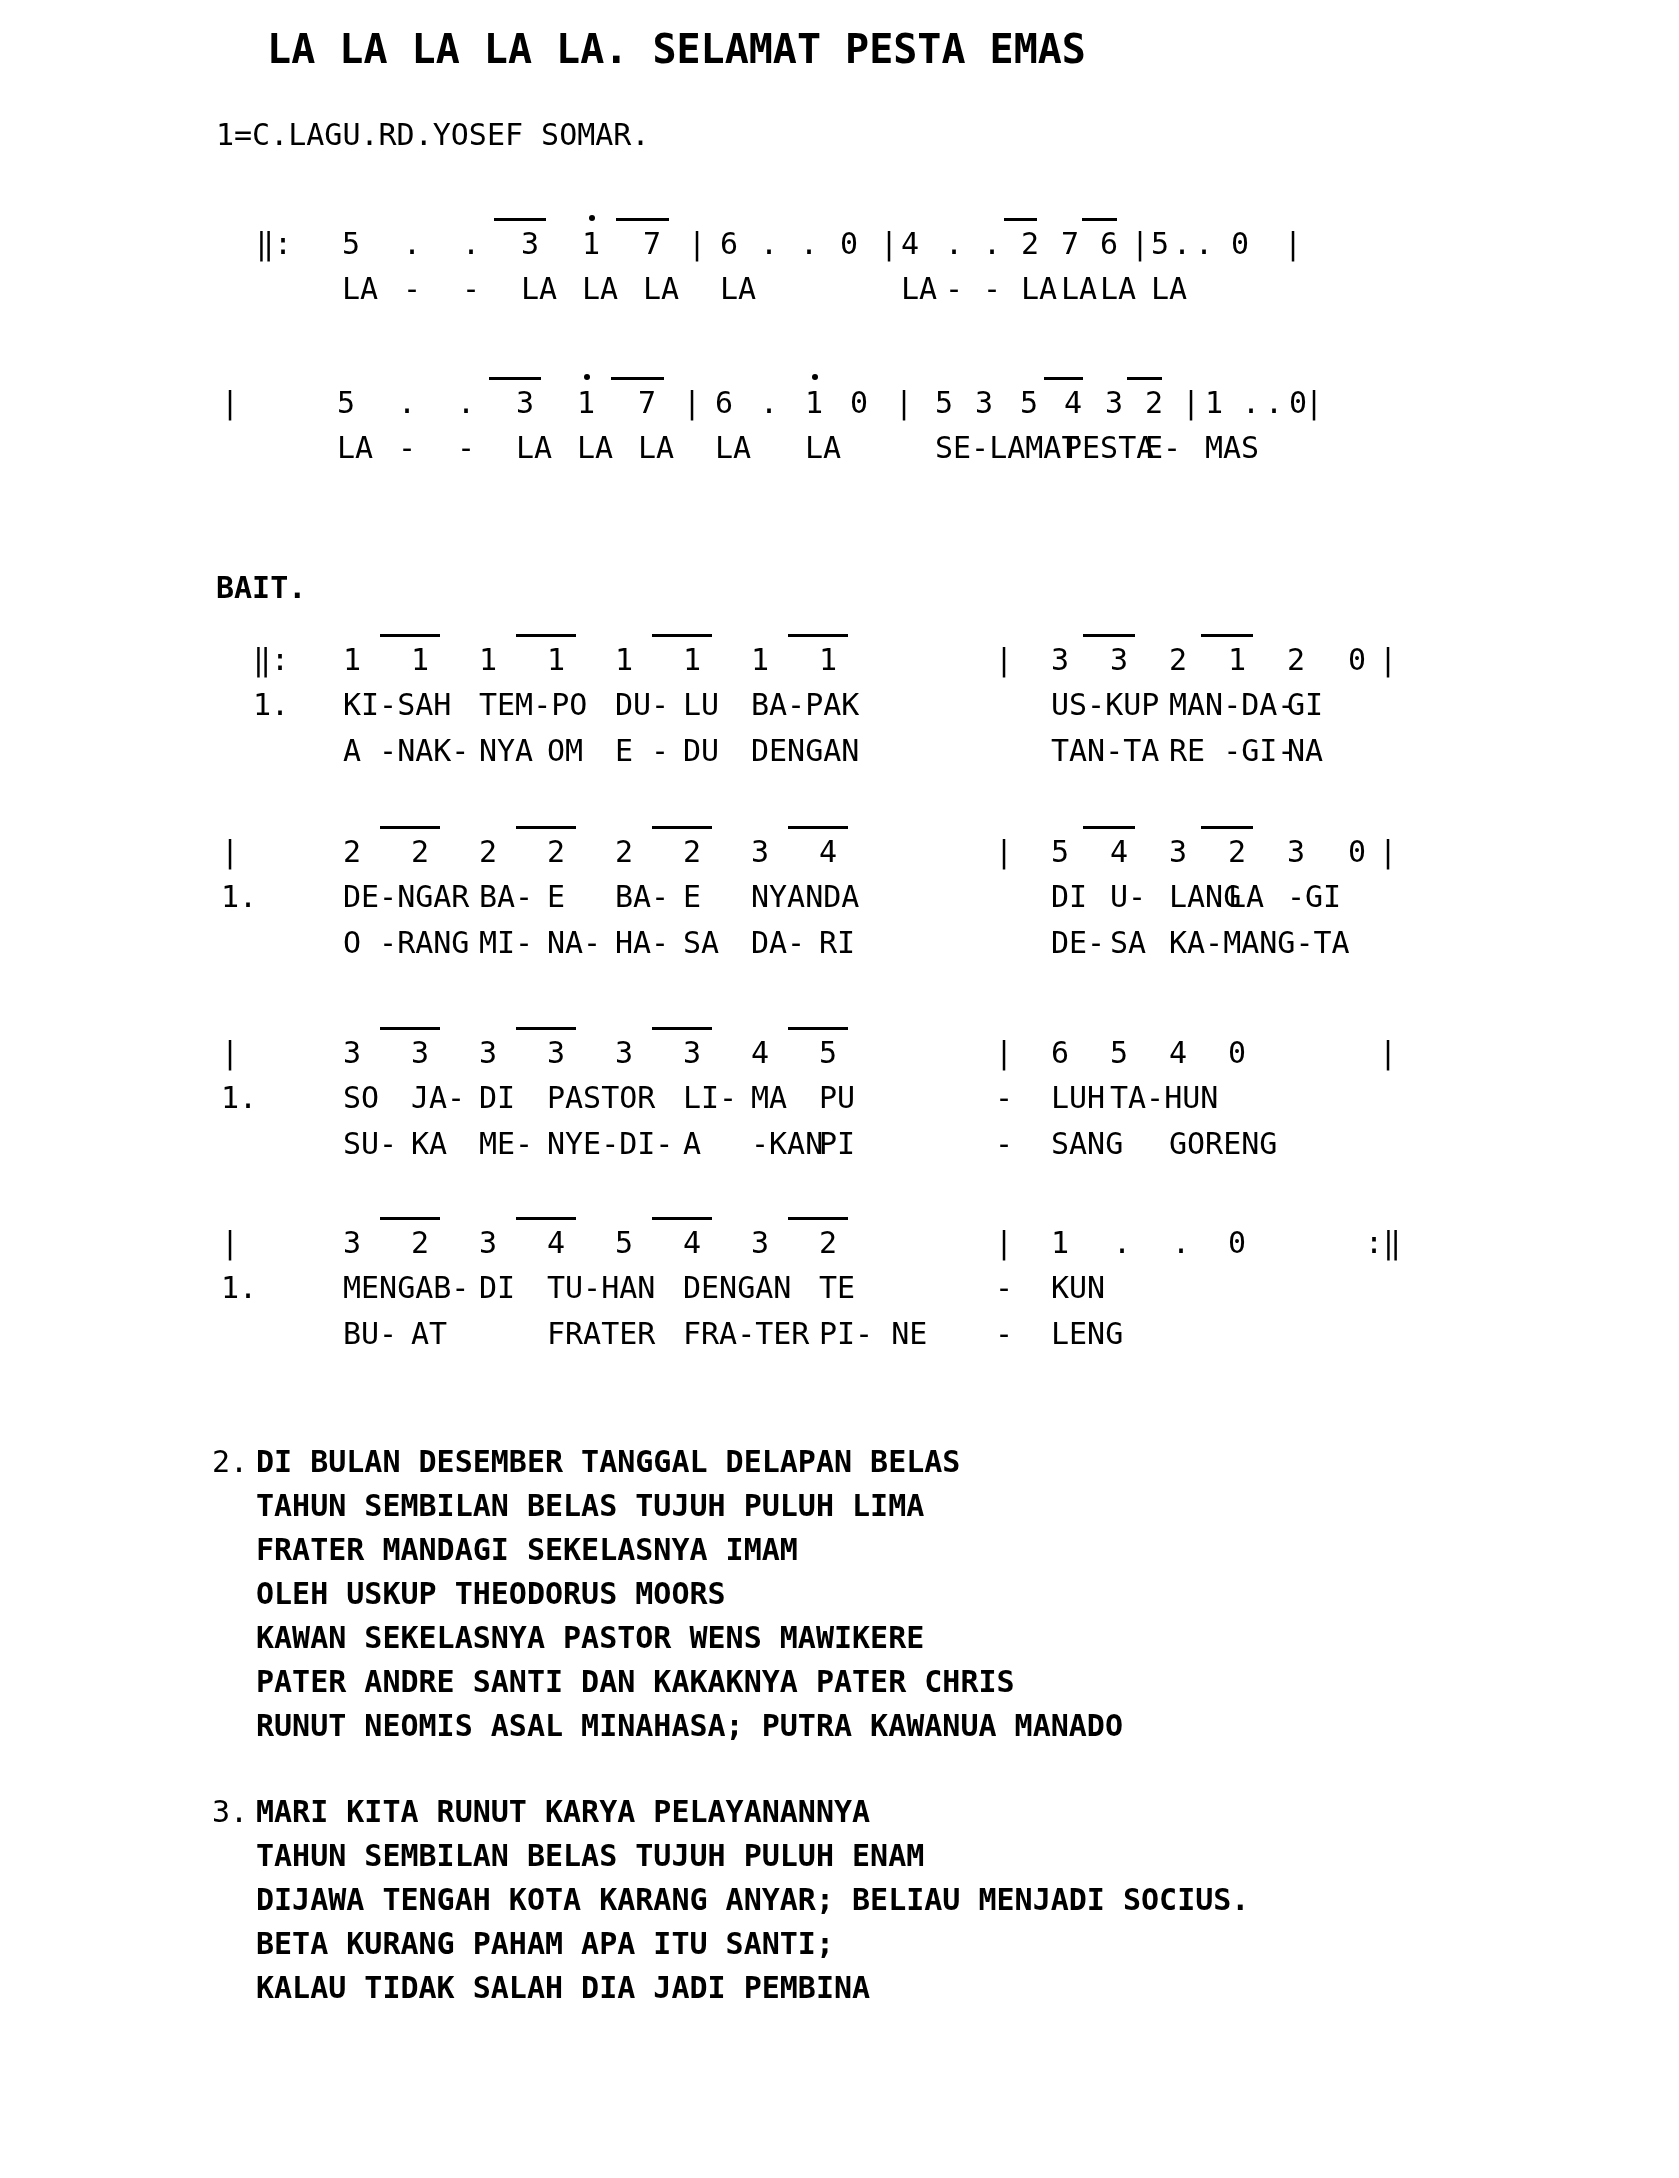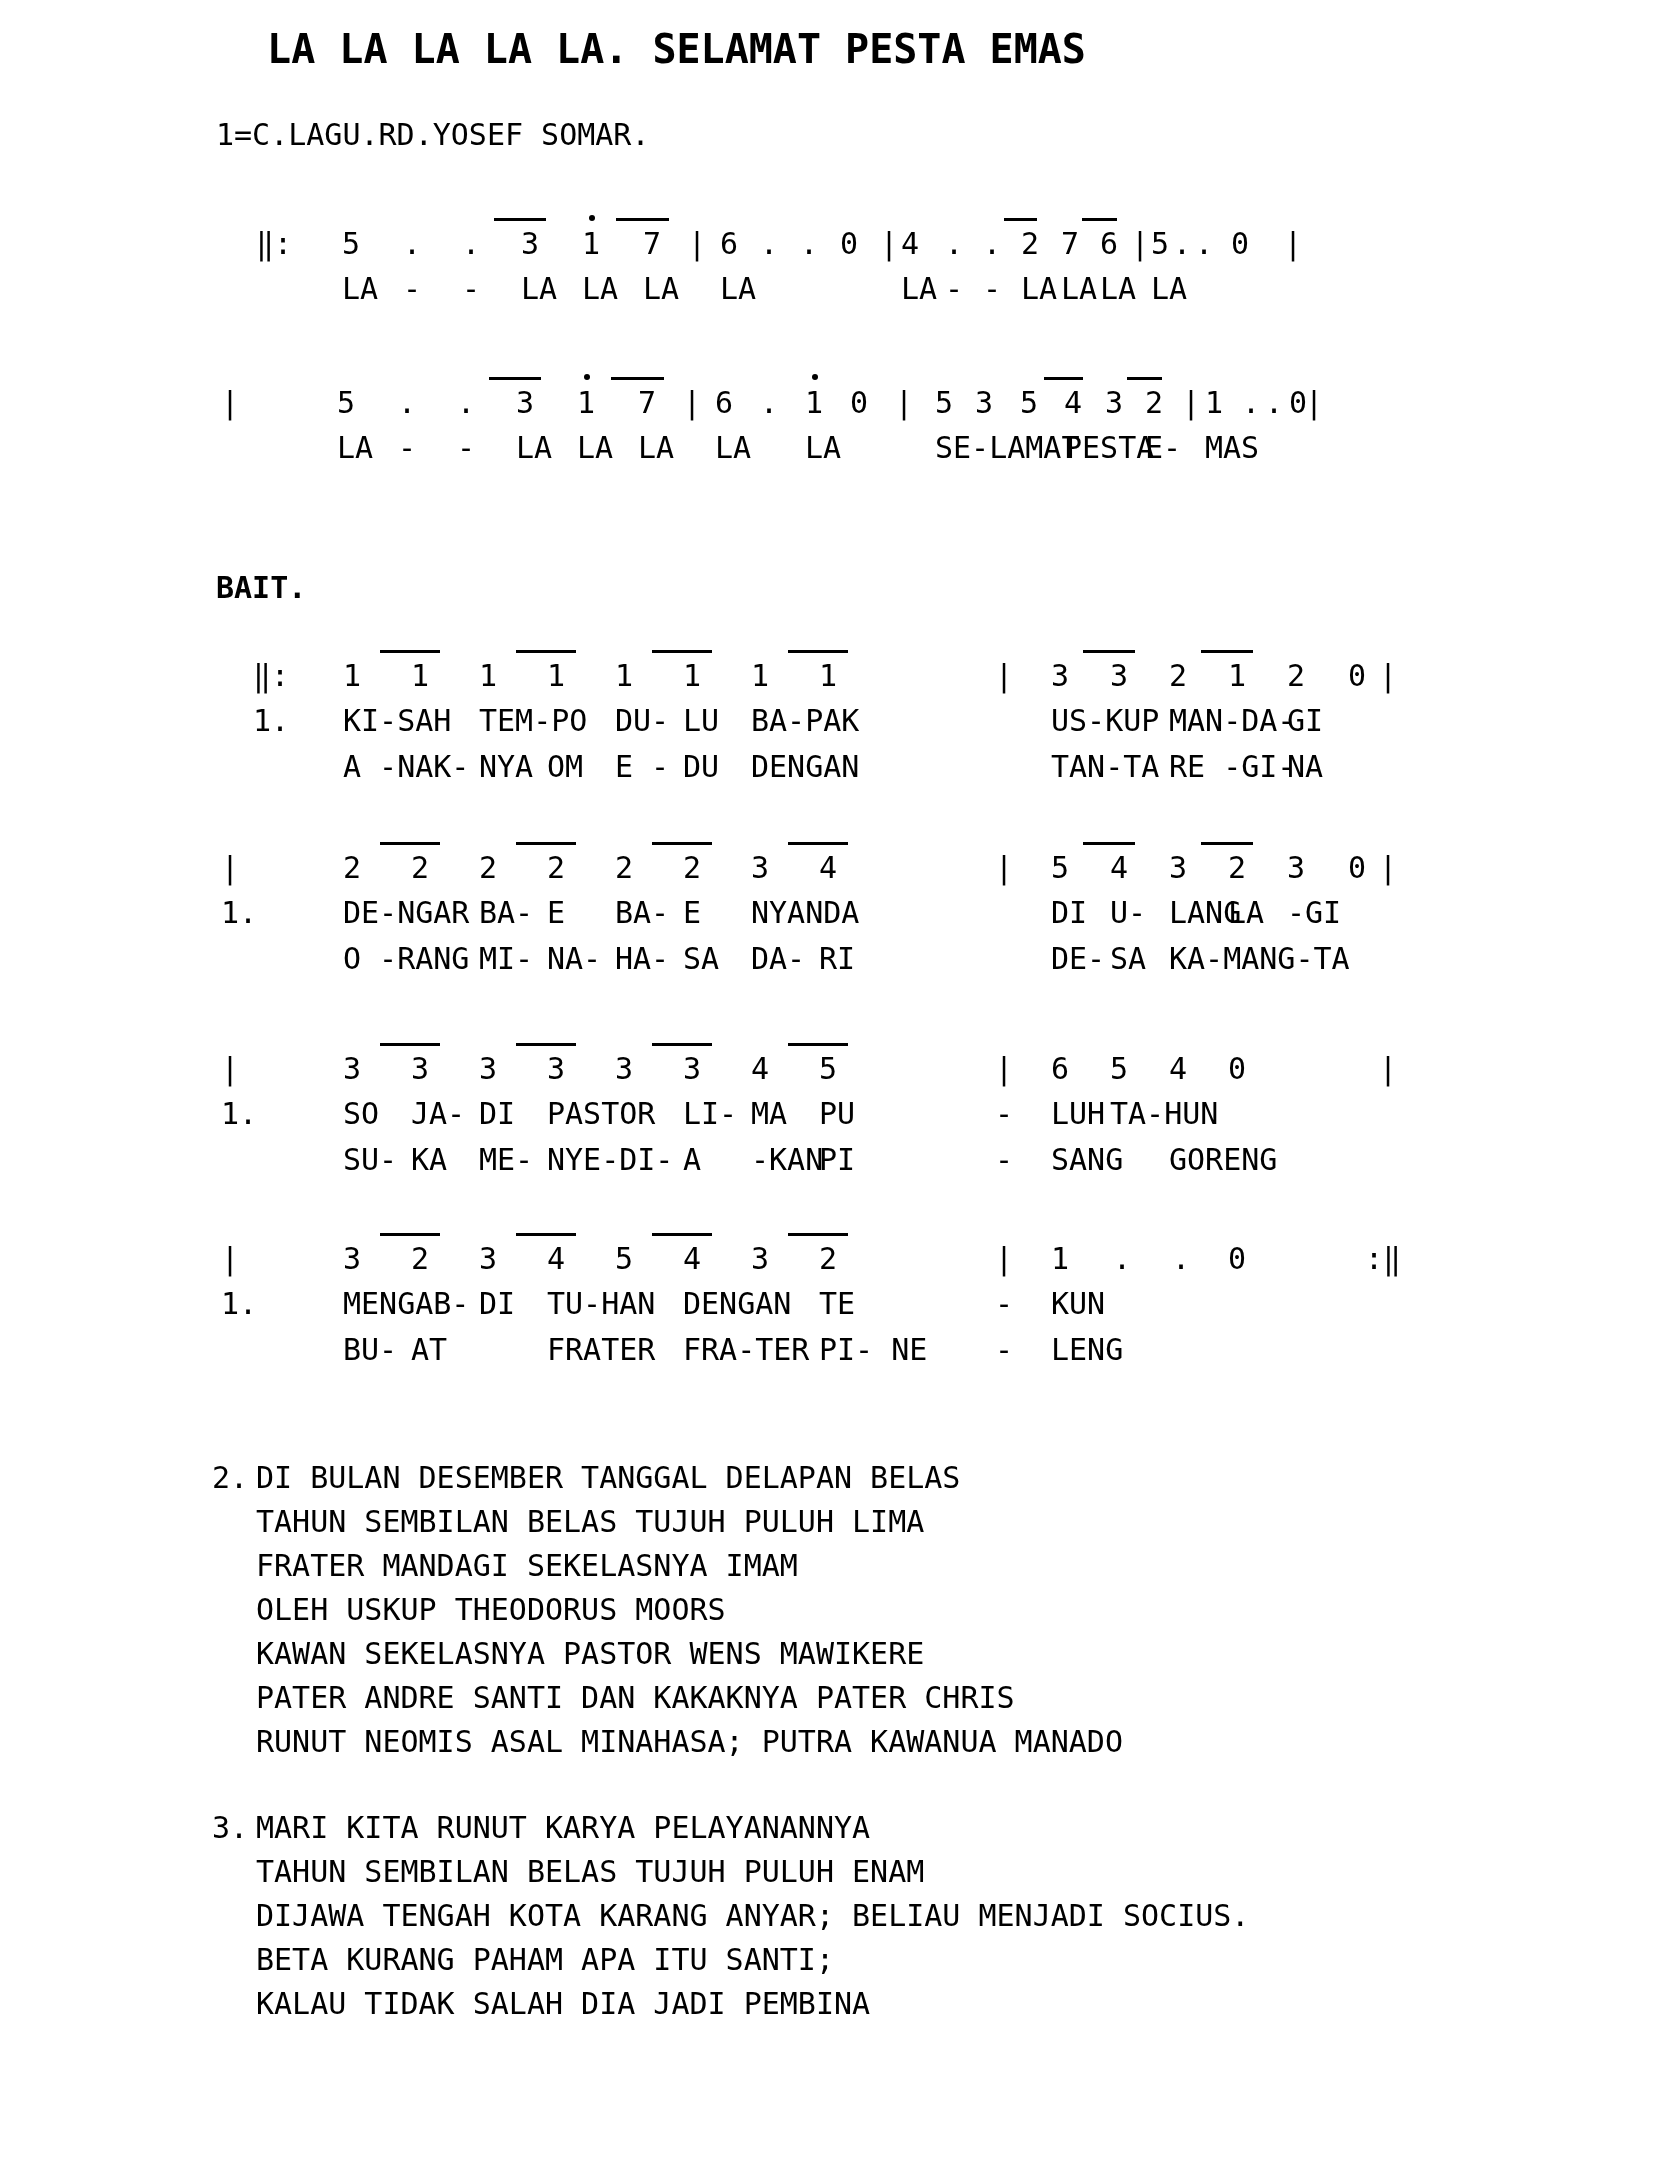--- a/index.html
+++ b/index.html
@@ -17,24 +17,24 @@
   .lrow{white-space:nowrap;line-height:46px;height:46px;}
   .cell{display:inline-block;position:relative;vertical-align:top;font-size:30px;white-space:pre;overflow:visible;}
   .b::after{
     content:"";position:absolute;top:-8px;left:55%;width:88%;
     border-top:3px solid #000;
   }
   .d::before{
     content:"";position:absolute;top:-11px;left:7px;width:6px;height:6px;
     border-radius:50%;background:#000;
   }
-  .bait-heading{font-weight:bold;font-size:30px;line-height:36px;margin-bottom:40px;}
+  .bait-heading{font-weight:bold;font-size:30px;line-height:36px;margin-bottom:24px;}
   .verse{display:flex;font-size:30px;line-height:44px;}
   .vnum{width:44px;flex:0 0 44px;margin-left:-4px;}
-  .vlines{white-space:pre;}
+  .vlines{white-space:pre;font-weight:bold;}
 </style>
 </head>
 <body>
 
 <div class="page">
   <div class="title-wrap">
     <div class="title">LA LA LA LA LA. SELAMAT PESTA EMAS</div>
   </div>
   <div class="tonerow">1=C.LAGU.RD.YOSEF SOMAR.</div>
   <div id="refrain-systems">

